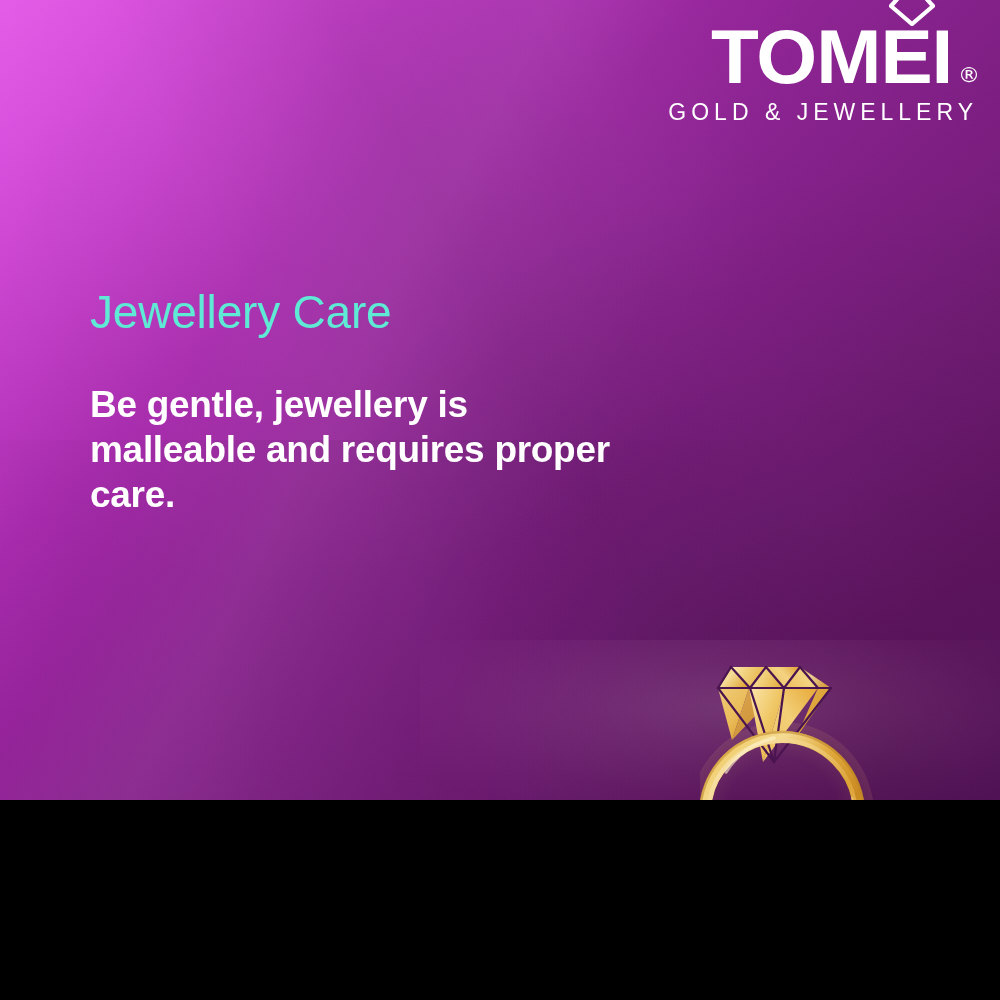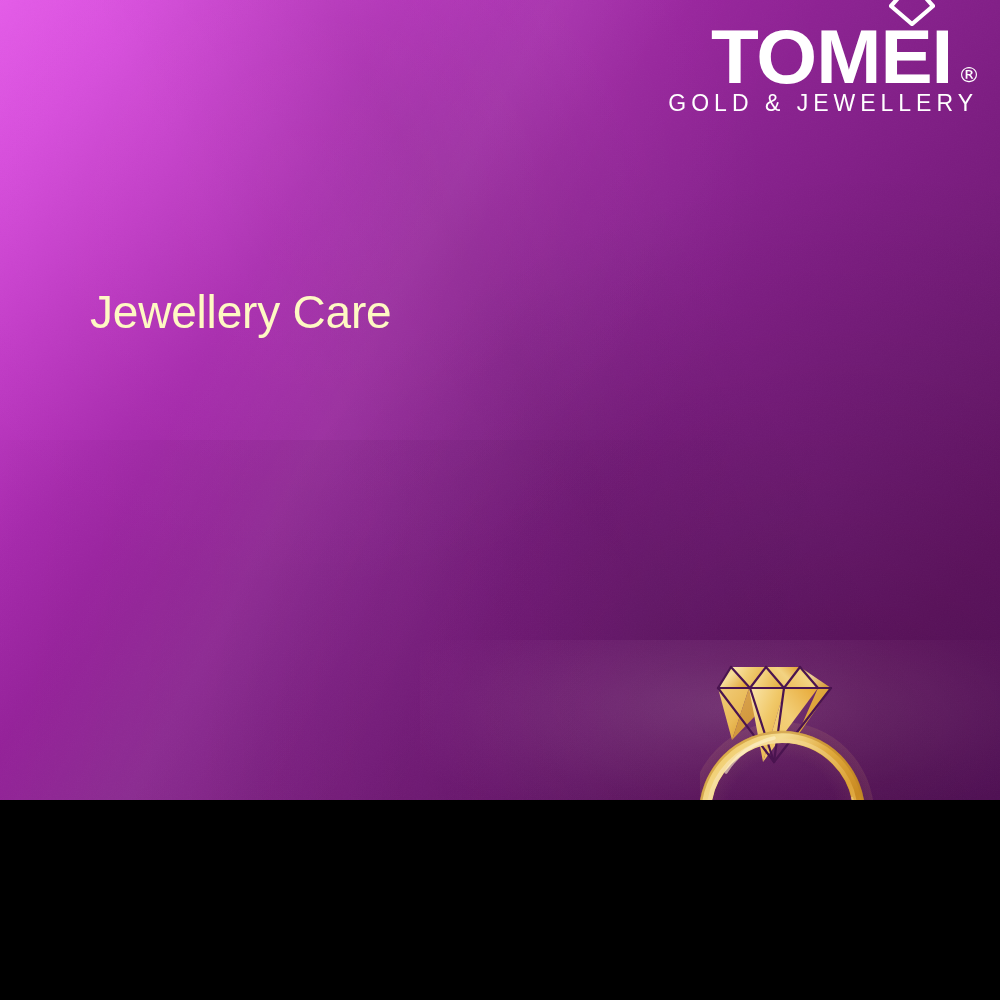--- a/index.html
+++ b/index.html
@@ -130,39 +130,40 @@
   }
   .logo-reg {
     font-size: 22px;
     color: #ffffff;
     margin-left: 6px;
     margin-bottom: 6px;
     line-height: 1;
     font-family: "DejaVu Sans", sans-serif;
   }
   .logo-sub {
+    margin-top: 9px;
     font-size: 23px;
     font-weight: normal;
     letter-spacing: 5.0px;
     color: #ffffff;
     white-space: nowrap;
     padding-right: 2px;
   }
 
   
   .copy {
     position: absolute;
     left: 90px;
     top: 288px;
     width: 600px;
   }
   .headline {
     font-size: 46px;
     font-weight: 300;
-    color: #fef9c3;
+    color: #5eead4;
     letter-spacing: -0.2px;
     line-height: 1.08;
     margin: 0 0 44px 0;
   }
   .para {
     font-size: 37px;
     font-weight: bold;
     color: #ffffff;
     line-height: 1.22;
     letter-spacing: -0.3px;
@@ -210,20 +211,21 @@
         <path d="M2 11 L10 2 L36 2 L44 11 L23 29 Z" fill="none" stroke="#ffffff" stroke-width="4.2" stroke-linejoin="miter"></path>
       </svg>
       <span class="logo-word">TOMEI</span>
       <span class="logo-reg">®</span>
     </div>
     <div class="logo-sub">GOLD &amp; JEWELLERY</div>
   </div>
 
   <div class="copy">
     <h1 class="headline">Jewellery Care</h1>
+    <p class="para">Be gentle, jewellery is malleable and requires proper care.</p>
   </div>
 
   <svg class="ring-art" viewBox="0 0 190 245">
     <defs>
 
       <linearGradient id="gCrownL" x1="0" y1="0" x2="1" y2="0.6">
         <stop offset="0" stop-color="#e7b64b"></stop>
         <stop offset="0.45" stop-color="#f6dd9b"></stop>
         <stop offset="1" stop-color="#e2a93d"></stop>
       </linearGradient>

